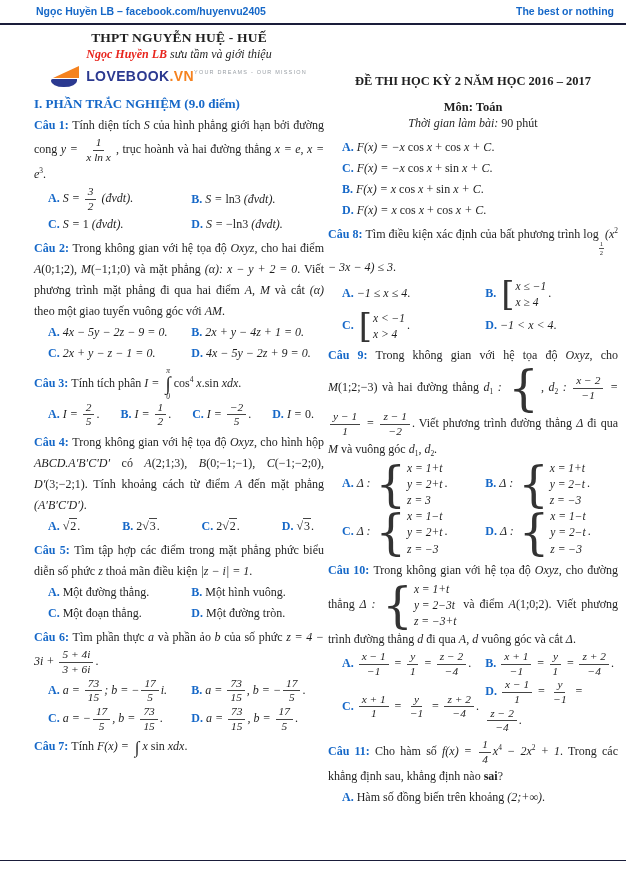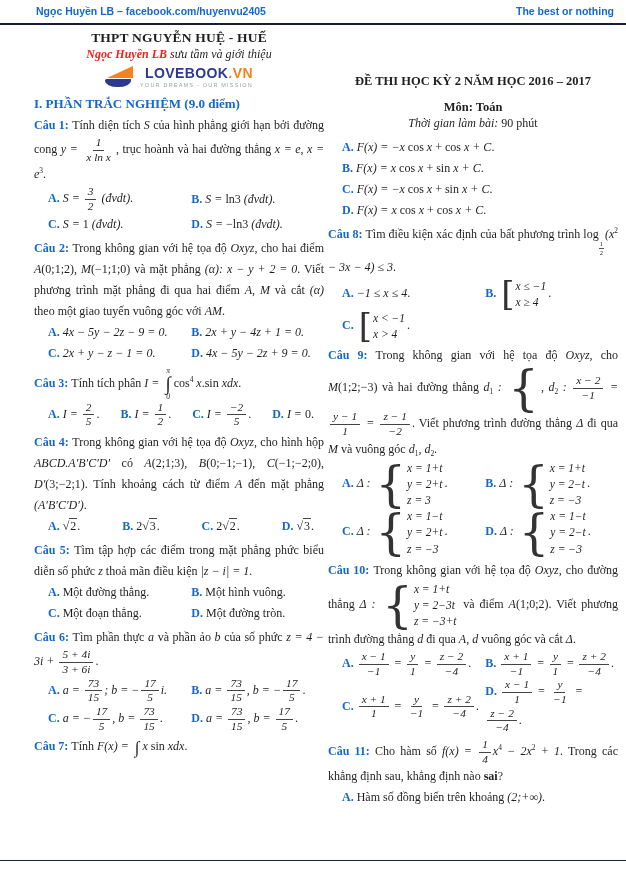--- a/index.html
+++ b/index.html
@@ -11,21 +11,21 @@
   .col.left{flex:0 0 290px;min-width:0;}
   .col.right{flex:1;min-width:0;}
   .school-head{text-align:center;}
   .school-name{font-size:13.5px;font-weight:bold;letter-spacing:.2px;}
   .credit{font-size:12px;font-style:italic;margin-top:1px;}
   .credit-name{color:#e8251d;font-weight:bold;}
   .logo{display:flex;justify-content:center;align-items:center;gap:5px;margin:4px 0 8px;}
   .logo-icon{position:relative;width:30px;height:22px;flex:0 0 30px;}
   .tri{position:absolute;top:0;left:2px;width:0;height:0;border-bottom:12px solid #f5821f;border-left:26px solid transparent;}
   .wave{position:absolute;bottom:1px;left:0;width:26px;height:8px;background:#2b3990;border-radius:2px 0 16px 60% / 2px 0 8px 100%;}
-  .logo-texts{display:flex;flex-direction:column;align-items:flex-end;line-height:1.1;}
+  .logo-texts{display:flex;flex-direction:row;align-items:flex-start;line-height:1.1;}
   .logo-main{font-family:"Liberation Sans",sans-serif;font-weight:bold;font-size:14px;color:#2b3990;letter-spacing:.4px;}
   .logo-vn{color:#f5821f;}
   .logo-tag{font-family:"Liberation Sans",sans-serif;font-size:5.5px;color:#9aa0a6;letter-spacing:1.2px;}
   .section-title{color:#1668c8;font-weight:bold;font-size:13px;margin:2px 0 3px;}
   .exam-head{text-align:center;margin-bottom:6px;}
   .exam-title{font-weight:bold;font-size:12.5px;margin-top:44px;}
   .exam-subject{font-weight:bold;font-size:12.5px;margin-top:11px;}
   .exam-duration{font-size:12px;margin-top:1px;}
   .dur-label{font-style:italic;}
   .question{margin-bottom:3px;}
@@ -202,22 +202,22 @@
         <div class="exam-title">ĐỀ THI HỌC KỲ 2 NĂM HỌC 2016 – 2017</div>
         <div class="exam-subject">Môn: Toán</div>
         <div class="exam-duration">
           <span class="dur-label">Thời gian làm bài:</span><span> 90 phút</span>
         </div>
       </div>
       <div id="col-right-questions">
           <div class="question">
             <div class="options cols-1">
               <div class="option"><span class="optlabel">A. </span><span class="seg-m">F(x) = −x</span><span class="seg-t"> cos</span><span class="seg-m"> x</span><span class="seg-t"> + cos</span><span class="seg-m"> x + C</span><span class="seg-t">.</span></div>
+              <div class="option"><span class="optlabel">C. </span><span class="seg-m">F(x) = −x</span><span class="seg-t"> cos</span><span class="seg-m"> x</span><span class="seg-t"> + sin</span><span class="seg-m"> x + C</span><span class="seg-t">.</span></div>
               <div class="option"><span class="optlabel">B. </span><span class="seg-m">F(x) = x</span><span class="seg-t"> cos</span><span class="seg-m"> x</span><span class="seg-t"> + sin</span><span class="seg-m"> x + C</span><span class="seg-t">.</span></div>
-              <div class="option"><span class="optlabel">C. </span><span class="seg-m">F(x) = −x</span><span class="seg-t"> cos</span><span class="seg-m"> x</span><span class="seg-t"> + sin</span><span class="seg-m"> x + C</span><span class="seg-t">.</span></div>
               <div class="option"><span class="optlabel">D. </span><span class="seg-m">F(x) = x</span><span class="seg-t"> cos</span><span class="seg-m"> x</span><span class="seg-t"> + cos</span><span class="seg-m"> x + C</span><span class="seg-t">.</span></div>
             </div>
           </div>
           <div class="question">
             <div class="qbody"><span class="qnum">Câu 8: </span><span class="seg-t">Tìm điều kiện xác định của bất phương trình </span><span class="logb"><span class="fn">log</span><span class="lbfrac">
                   <span class="n">1</span>
                   <span class="d">2</span>
                 </span></span><span class="seg-m">(x</span><sup>2</sup><span class="seg-m"> − 3x − 4) ≤ 3</span><span class="seg-t">.</span></div>
             <div class="options cols-2">
               <div class="option"><span class="optlabel">A. </span><span class="seg-m">−1 ≤ x ≤ 4</span><span class="seg-t">.</span></div>
@@ -228,20 +228,21 @@
                     <span class="crow">x ≥ 4</span>
                   </span>
                 </span><span class="seg-t">.</span></div>
               <div class="option"><span class="optlabel">C. </span><span class="cases">
                   <span class="brace" style="font-size: 34px;">[</span>
                   <span class="rows">
                     <span class="crow">x &lt; −1</span>
                     <span class="crow">x &gt; 4</span>
                   </span>
                 </span><span class="seg-t">.</span></div>
+              <div class="option"><span class="optlabel">D. </span><span class="seg-m">−1 &lt; x &lt; 4</span><span class="seg-t">.</span></div>
             </div>
           </div>
           <div class="question">
             <div class="qbody"><span class="qnum">Câu 9: </span><span class="seg-t">Trong không gian với hệ tọa độ </span><span class="seg-m">Oxyz</span><span class="seg-t">, cho </span><span class="seg-m">M</span><span class="seg-t">(1;2;−3) và hai đường thẳng </span><span class="seg-m">d</span><sub>1</sub><span class="seg-m"> : </span><span class="cases">
                 <span class="brace" style="font-size: 48px;">{</span>
               </span><span class="seg-t">, </span><span class="seg-m">d</span><sub>2</sub><span class="seg-m"> : </span><span class="frac">
                 <span class="num">x − 2</span>
                 <span class="den">−1</span>
               </span><span class="seg-m"> = </span><span class="frac">
                 <span class="num">y − 1</span>

